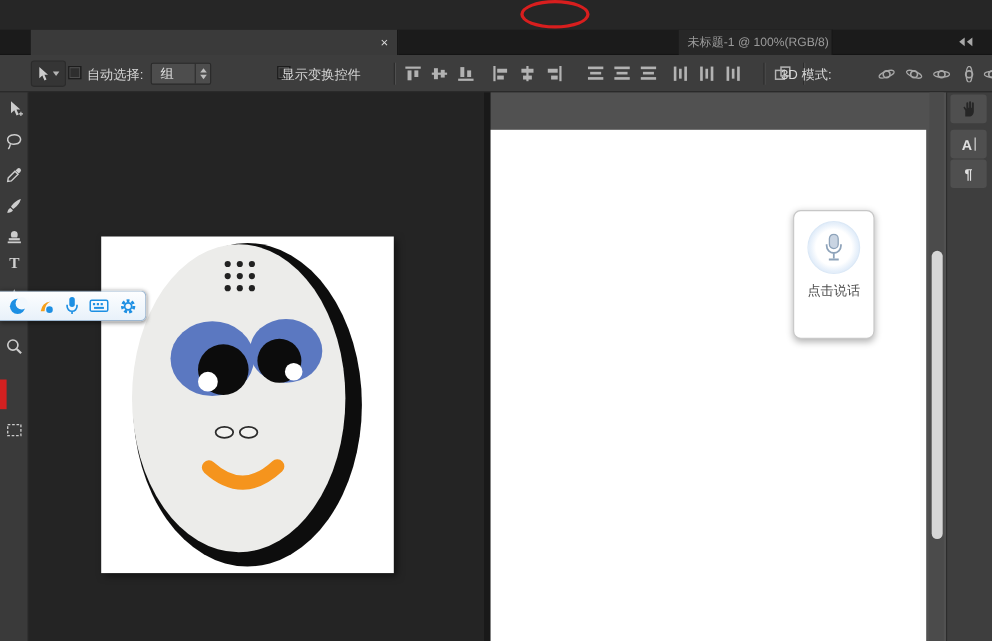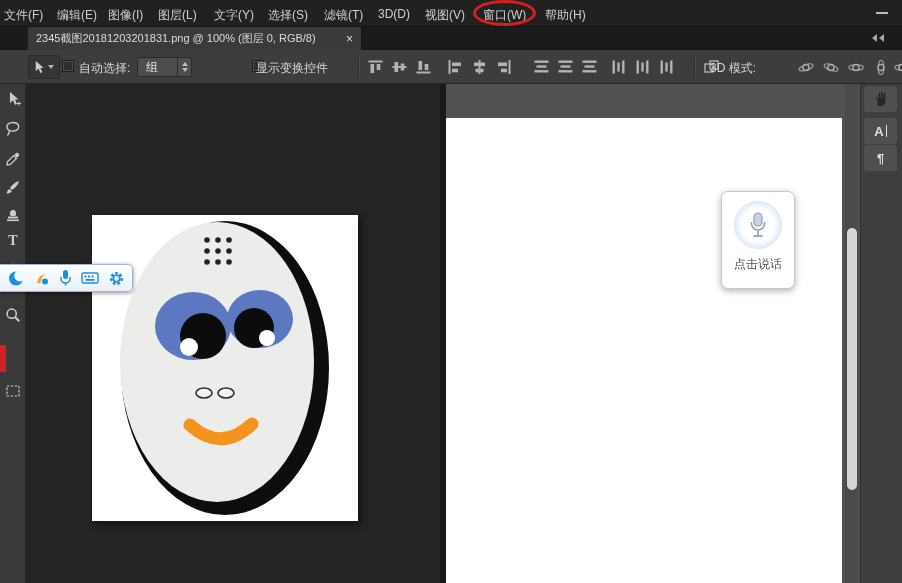--- a/index.html
+++ b/index.html
@@ -48,21 +48,21 @@
   
   .canvas-left{position:absolute;left:26px;top:84px;width:414px;height:499px;background:#242424}
   .photo{position:absolute;left:66px;top:131px;width:266px;height:306px;background:#ffffff;box-shadow:3px 3px 7px rgba(0,0,0,.55)}
   .pane-divider{position:absolute;left:440px;top:84px;width:6px;height:499px;background:#191919}
   .canvas-right{position:absolute;left:446px;top:84px;width:414px;height:499px;background:#515151}
   .white-canvas{position:absolute;left:0;top:34px;width:396px;height:465px;background:#ffffff}
   .vscroll-track{position:absolute;left:399px;top:0;width:13px;height:499px;background:#4b4b4b}
   .vscroll-thumb{position:absolute;left:1.5px;top:144px;width:10px;height:262px;background:#d6d6d6;border-radius:5px}
 
   
-  .voice-widget{position:absolute;left:275px;top:107px;width:74px;height:98px;background:#ffffff;border:1px solid #c7c7c7;border-radius:7px;box-shadow:0 2px 7px rgba(0,0,0,.3);display:flex;flex-direction:column;align-items:center;z-index:5}
+  .voice-widget{position:absolute;left:275px;top:107px;width:74px;height:117px;background:#ffffff;border:1px solid #c7c7c7;border-radius:7px;box-shadow:0 2px 7px rgba(0,0,0,.3);display:flex;flex-direction:column;align-items:center;z-index:5}
   .mic-circle{margin-top:9px;width:48px;height:48px;border-radius:50%;border:1px solid #dbe8f6;
               background:radial-gradient(circle,#ffffff 50%,#eaf2fb 64%,#d3e4f7 82%,#ecf4fc 100%);
               display:flex;align-items:center;justify-content:center}
   .voice-label{margin-top:7px;font-size:12px;color:#4d4d4d}
 
   
   .ime-bar{position:absolute;left:0;top:264px;width:133px;height:28px;z-index:40;
            background:linear-gradient(#fdfeff,#e8f1fa);border:1px solid #9db7d1;border-left:none;
            border-radius:0 5px 5px 0;box-shadow:0 1px 4px rgba(0,0,0,.45);
            display:flex;align-items:center;gap:9px;padding:0 8px}
@@ -72,41 +72,28 @@
   .dockstrip{position:absolute;left:860px;top:84px;width:42px;height:499px;background:#3e3e3e;border-left:1px solid #2c2c2c}
   .dock-btn{position:absolute;left:3px;width:33px;height:26px;background:#4f4f4f;border-radius:3px;display:flex;align-items:center;justify-content:center;gap:2px}
   .dock-glyph{font-size:13px;font-weight:bold;color:#e0e0e0}
   .text-cursor-line{display:block;width:1px;height:12px;background:#e0e0e0}
 </style>
 </head>
 <body>
 
 <div class="screen">
 
-  <div class="menubar">
-    <span class="menu-item" style="left:4px">文件(F)</span>
-    <span class="menu-item" style="left:57px">编辑(E)</span>
-    <span class="menu-item" style="left:108px">图像(I)</span>
-    <span class="menu-item" style="left:158px">图层(L)</span>
-    <span class="menu-item" style="left:214px">文字(Y)</span>
-    <span class="menu-item" style="left:268px">选择(S)</span>
-    <span class="menu-item" style="left:324px">滤镜(T)</span>
-    <span class="menu-item" style="left:378px">3D(D)</span>
-    <span class="menu-item" style="left:425px">视图(V)</span>
-    <span class="menu-item" style="left:483px">窗口(W)</span>
-    <span class="menu-item" style="left:545px">帮助(H)</span>
-    <span class="win-min">
-        <i class="min-bar"></i>
-      </span>
-  </div>
   <div class="red-ellipse"></div>
 
   <div class="tabbar">
     <div class="tab active">
-      <span>2345截图20181203201831.png @ 100% (图层 0, RGB/8)</span>
+      <span class="tab-close">×</span>
+    </div>
+    <div class="tab inactive">
+      <span>未标题-1 @ 100%(RGB/8)</span>
       <span class="tab-close">×</span>
     </div>
     <span class="collapse-arrows">
         <i></i>
         <i></i>
       </span>
   </div>
 
   <div class="optionsbar">
     <span class="tool-preset">

